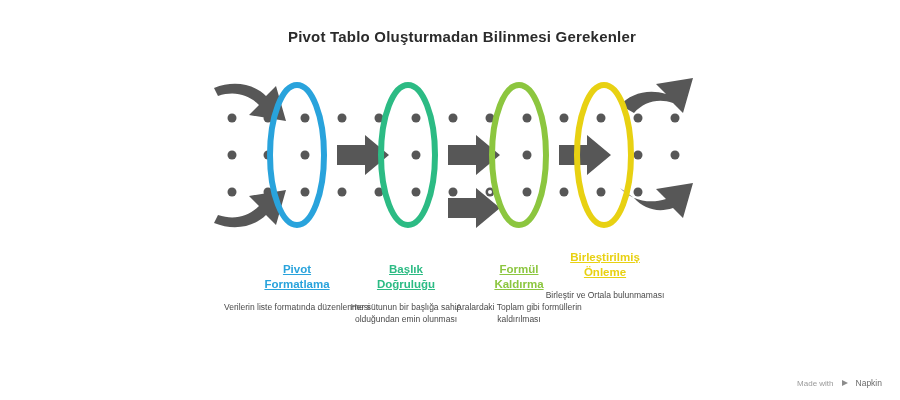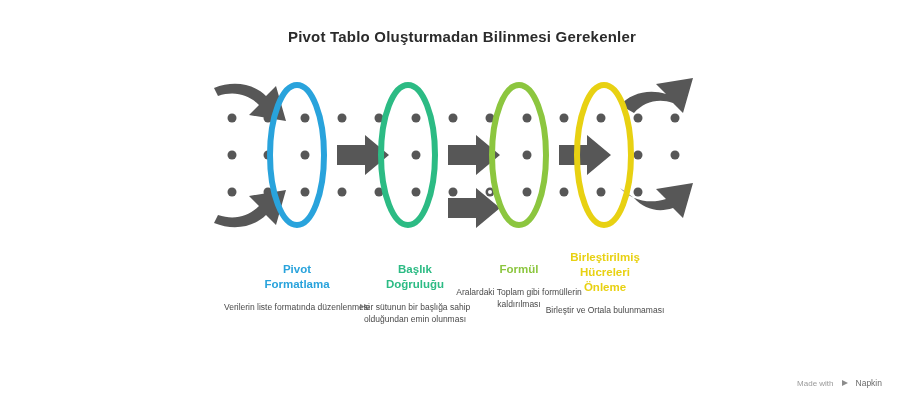--- a/index.html
+++ b/index.html
@@ -41,20 +41,21 @@
   }
   .col {
     position: absolute;
     width: 150px;
     text-align: center;
   }
   .col-title {
     font-size: 11.5px;
     font-weight: bold;
     line-height: 15px;
+    text-decoration: underline;
   }
   .col-desc {
     margin-top: 9px;
     font-size: 8.5px;
     color: #4a4a4a;
     line-height: 12px;
   }
   #footer {
     position: absolute;
     right: 18px;
@@ -184,39 +185,39 @@
 <div id="labels">
 
   <div class="col" style="left:222px;">
     <div class="col-title" style="color:#29a3dc;">
       <div>Pivot</div>
       <div>Formatlama</div>
     </div>
     <div class="col-desc">Verilerin liste formatında düzenlenmesi</div>
   </div>
 
-  <div class="col" style="left:340px;">
+  <div class="col" style="left:331px;">
     <div class="col-title" style="color:#2cbb84;">
       <div>Başlık</div>
       <div>Doğruluğu</div>
     </div>
     <div class="col-desc">Her sütunun bir başlığa sahip olduğundan emin olunması</div>
   </div>
 
   <div class="col" style="left:444px;">
     <div class="col-title" style="color:#8cc63f;">
       <div>Formül</div>
+      <div>Kaldırma</div>
     </div>
     <div class="col-desc">Aralardaki Toplam gibi formüllerin kaldırılması</div>
   </div>
 
   <div class="col" style="left:530px; top:-12px; position:absolute;">
     <div class="col-title" style="color:#e8d112;">
       <div>Birleştirilmiş</div>
-      <div>Hücreleri</div>
       <div>Önleme</div>
     </div>
     <div class="col-desc">Birleştir ve Ortala bulunmaması</div>
   </div>
 
 </div>
 
 <div id="footer">
   <span>Made with</span>
   <span class="play"></span>

